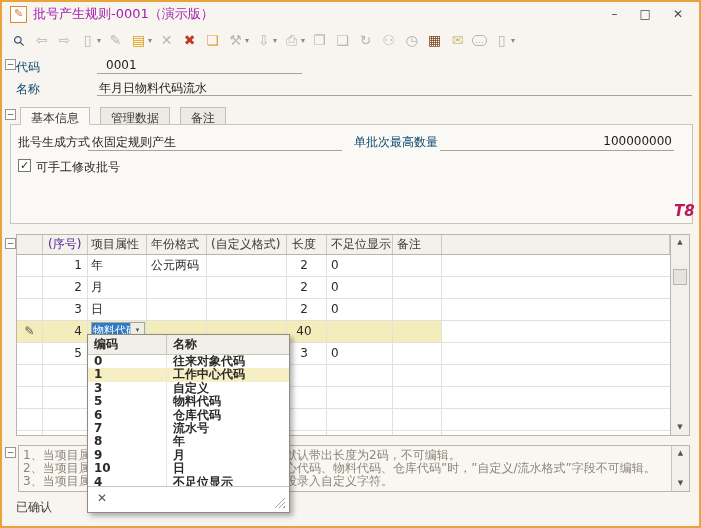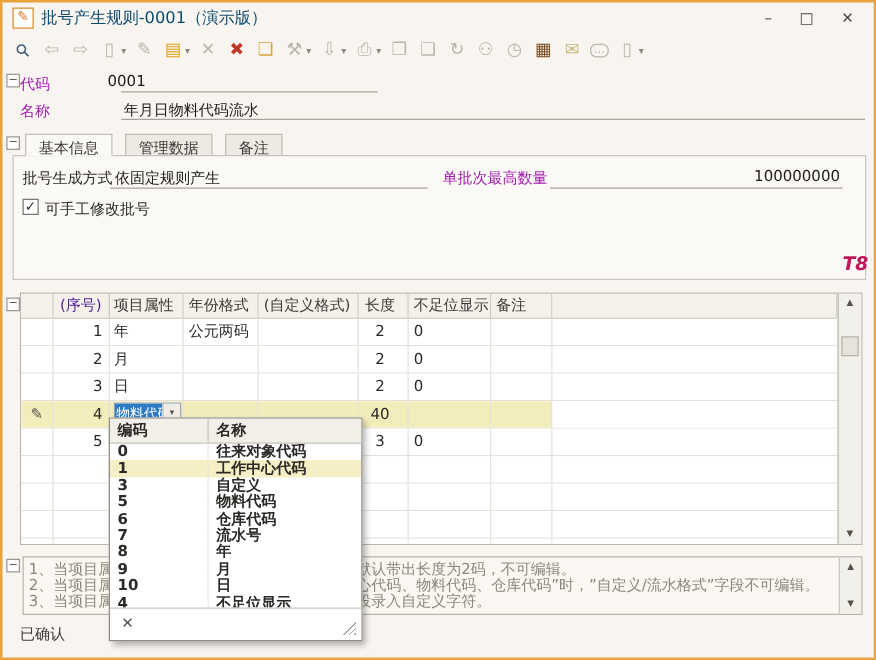--- a/index.html
+++ b/index.html
@@ -3,36 +3,36 @@
 <meta charset="utf-8">
 <style>
   html,body{margin:0;padding:0;background:#d9d6d0;}
   .win{position:relative;width:701px;height:528px;box-sizing:border-box;border:2px solid #E8A33D;
        background:#F8F5F0;font-family:"DejaVu Sans",sans-serif;font-size:12px;color:#2B2A27;overflow:hidden;}
   .abs{position:absolute;}
   
   .titlebar{position:absolute;left:0;top:0;right:0;height:24px;display:flex;align-items:center;padding-left:8px;}
   .titleicon{width:15px;height:15px;border:1px solid #D98C2B;background:#fff;color:#D9772B;
              font-size:11px;line-height:13px;text-align:center;margin-right:6px;}
-  .title{font-size:13px;color:#0c4a6e;}
+  .title{font-size:13px;color:#a21caf;}
   .winctrl{margin-left:auto;display:flex;gap:22px;padding-right:16px;color:#4A4845;font-size:12px;}
   .winctrl span{cursor:default;}
   
   .toolbar{position:absolute;left:6px;top:26px;right:4px;height:24px;display:flex;align-items:center;gap:2px;}
   .tgrp{display:inline-flex;align-items:center;padding:1px 2px;}
   .ti{width:17px;height:17px;display:inline-flex;align-items:center;justify-content:center;font-size:14px;}
   .tcaret{font-size:8px;color:#8A8880;margin-left:1px;}
   .rot{transform:rotate(-45deg);}
   .bubble{border:1px solid currentColor;border-radius:5px;width:13px;height:9px;font-size:9px;
           line-height:5px;display:inline-flex;align-items:center;justify-content:center;}
   
   .collapse{position:absolute;width:11px;height:11px;box-sizing:border-box;border:1px solid #9A978F;background:#fff;
             color:#55524C;font-size:9px;line-height:8px;text-align:center;}
   
-  .lred{color:#a21caf;}
+  .lred{color:#0c4a6e;}
   .val{color:#1E1C1A;}
   .uline{position:absolute;height:0;border-bottom:1px solid #A8A49C;}
   
   .tab{position:absolute;top:105px;height:18px;box-sizing:border-box;padding:2px 10px 0;font-size:12px;
        border:1px solid #C2BFB8;background:#EDEAE4;color:#3C3A36;}
   .tab.active{background:#FBF9F5;border-bottom:1px solid #FBF9F5;z-index:2;}
   .panel{position:absolute;left:8px;top:122px;width:683px;height:100px;box-sizing:border-box;
          border:1px solid #C8C5BE;background:#FBF9F5;}
   .checkbox{position:absolute;width:13px;height:13px;box-sizing:border-box;border:1px solid #7A7770;background:#fff;
             color:#2E2C28;font-size:11px;line-height:11px;text-align:center;}
@@ -172,21 +172,21 @@
         <span class="ti bubble" style="color: rgb(185, 182, 174);">…</span>
       </span>
       <span class="tgrp">
         <span class="ti" style="color: rgb(185, 182, 174);">▯</span>
         <span class="tcaret">▾</span>
       </span>
     </div>
 
   <span class="collapse" style="left:3px;top:57px;">−</span>
   <span class="abs lred" style="left:14px;top:57px;">代码</span>
-  <span class="abs val" style="left:84px;top:56px;">0001</span>
+  <span class="abs val" style="left:104px;top:56px;">0001</span>
   <div class="uline" style="left:95px;top:71px;width:205px;"></div>
   <span class="abs lred" style="left:14px;top:79px;">名称</span>
   <span class="abs val" style="left:97px;top:78px;">年月日物料代码流水</span>
   <div class="uline" style="left:95px;top:93px;width:595px;"></div>
 
   <span class="collapse" style="left:3px;top:107px;">−</span>
   <span class="tab active" style="left:18px;">基本信息</span>
   <span class="tab" style="left:98px;">管理数据</span>
   <span class="tab" style="left:178px;">备注</span>
 

